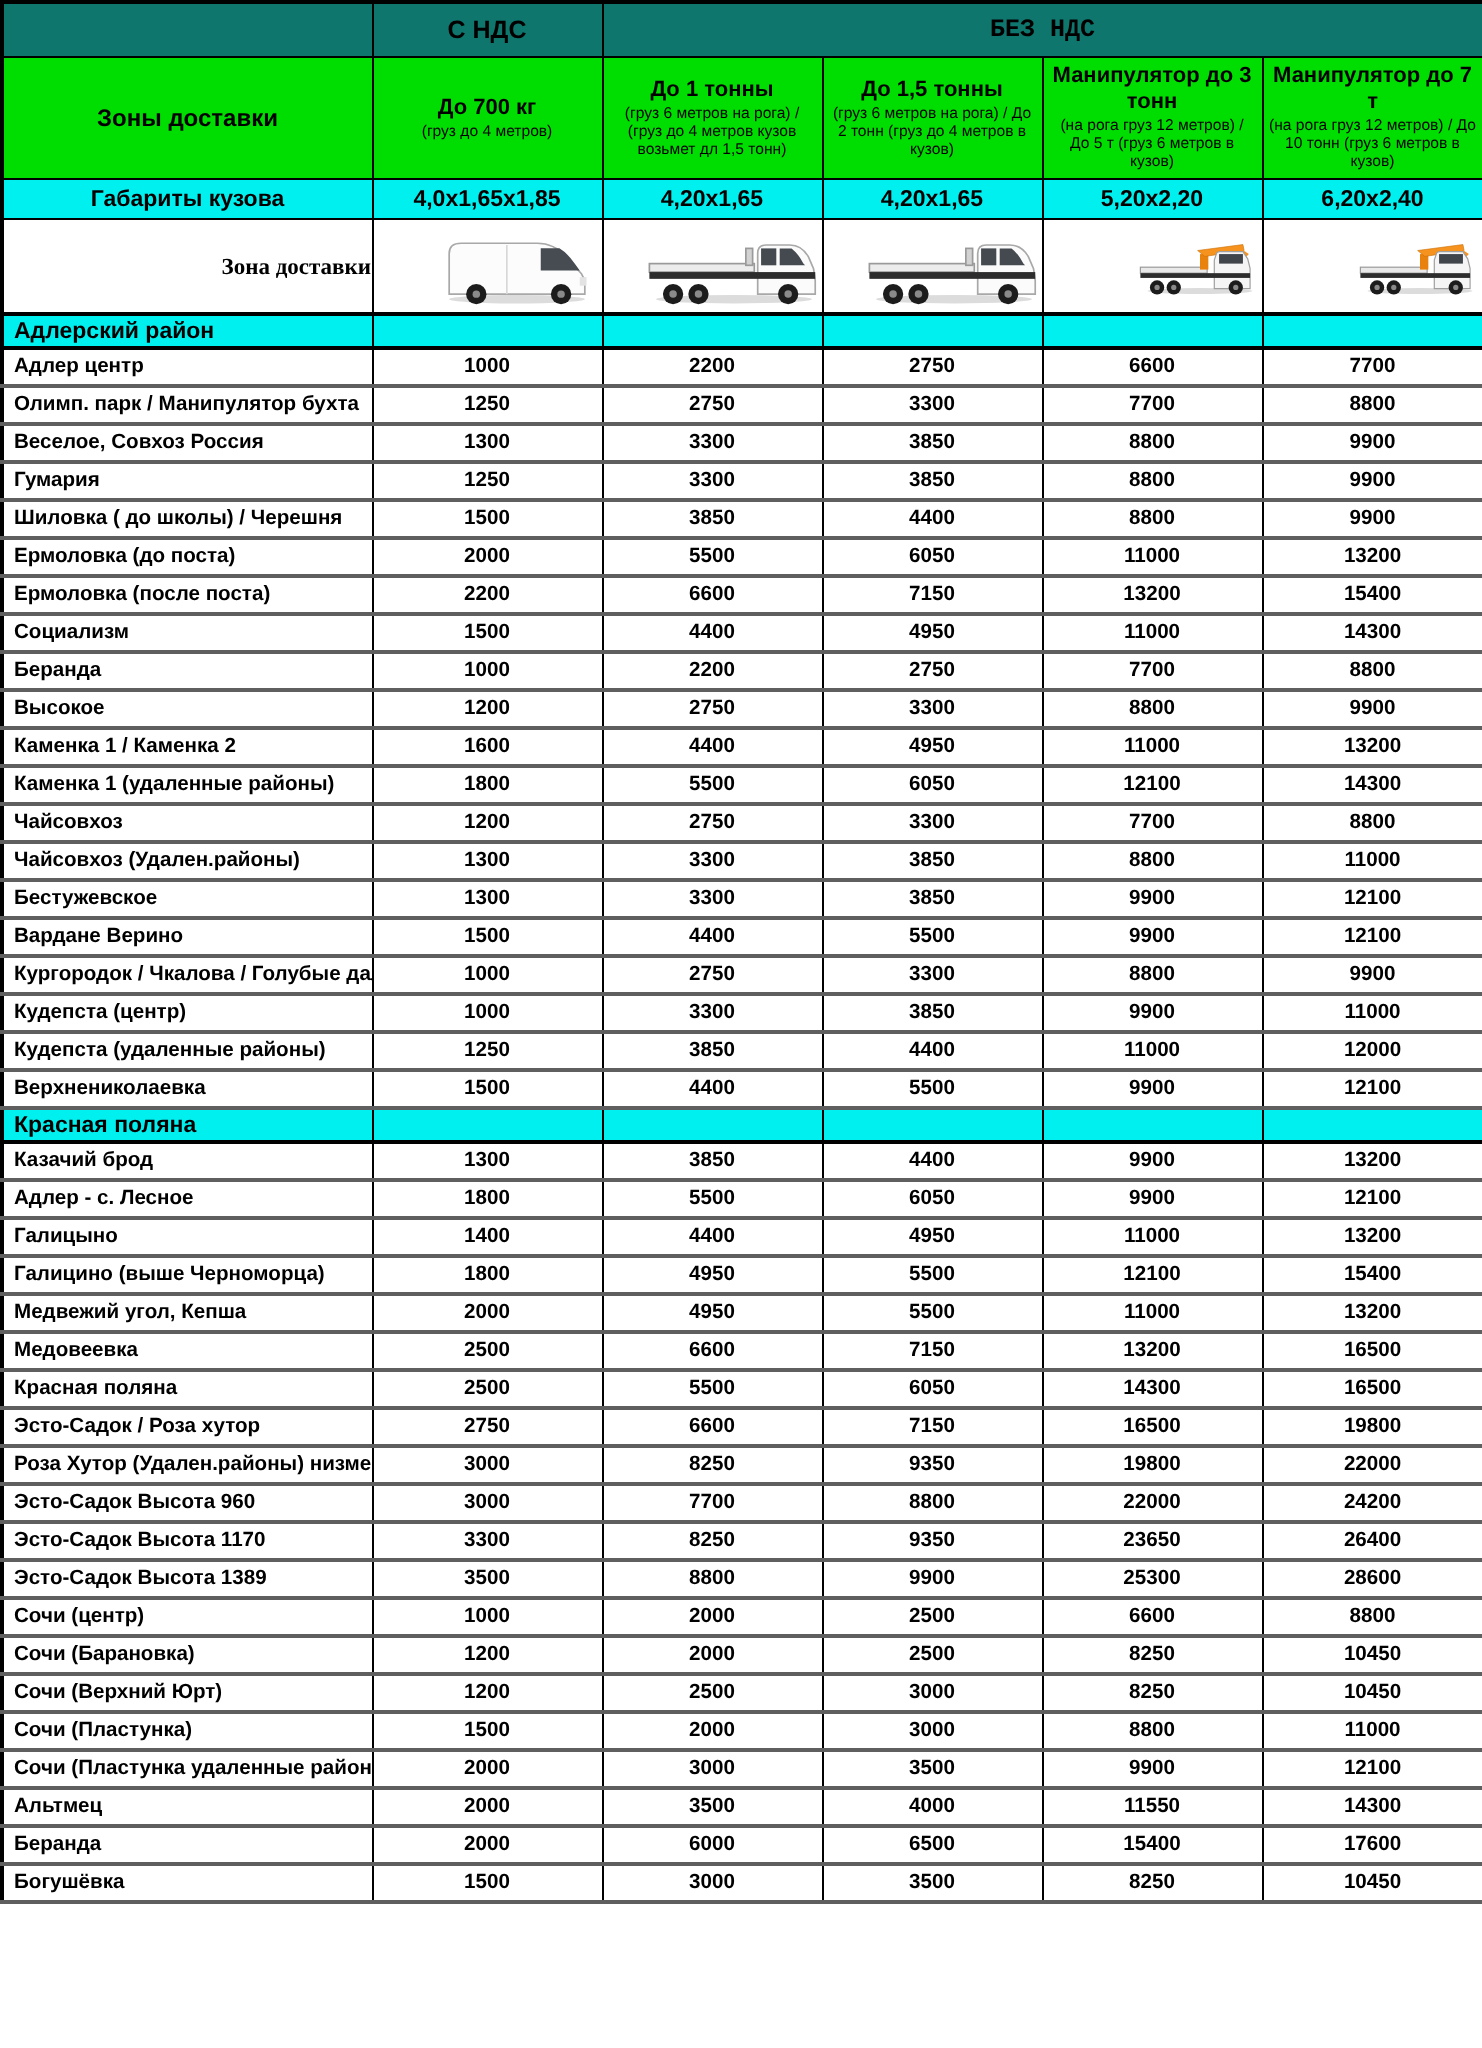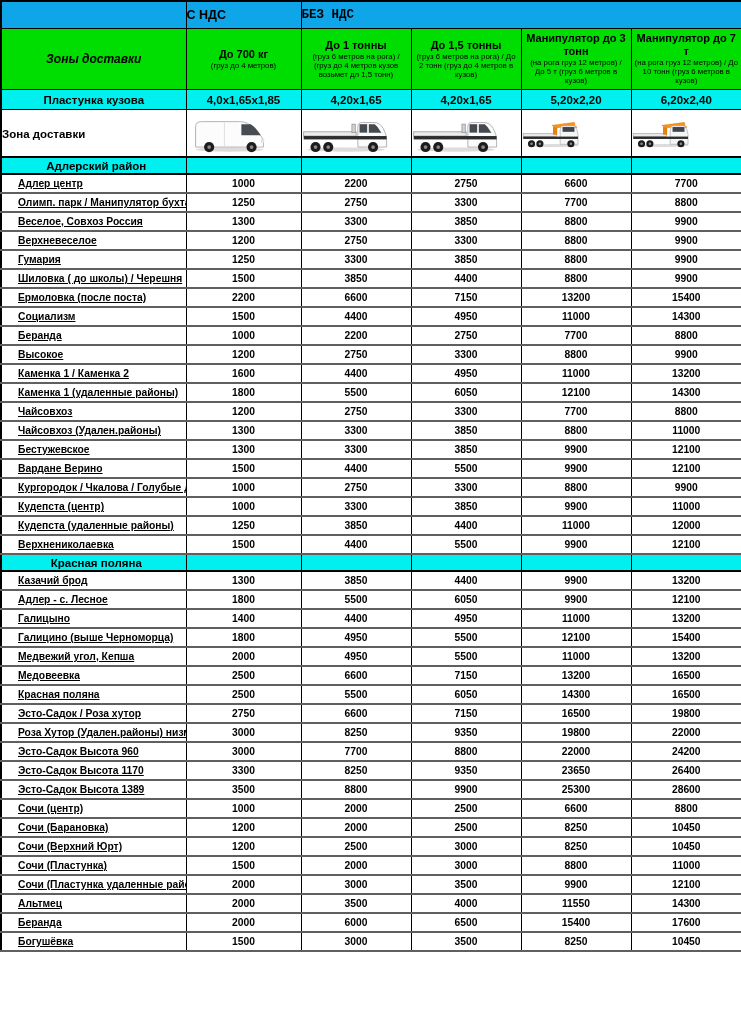--- a/index.html
+++ b/index.html
@@ -2,45 +2,45 @@
 <html style="--green: #00dd00; --cyan: #00f0f0; --orange: #f89406; --vat-bg: #edeae4;"><head>
 <meta charset="utf-8">
 <style>
   html,body { margin:0; padding:0; background:#fff; }
   body { width:741px; font-family:"Liberation Sans", sans-serif; color:#000; }
   table { border-collapse:collapse; table-layout:fixed; width:741px; border:2px solid #000; }
   td { overflow:hidden; vertical-align:middle; border-left:1px solid #000; padding:0; }
   td:first-child { border-left:none; }
 
   
-  tr.r-vat td { height:26px; text-align:left; font-weight:bold; font-size:12.5px; border-bottom:1px solid #000; background:#0ea5e9; }
+  tr.r-vat td { height:26px; text-align:center; font-weight:bold; font-size:12.5px; border-bottom:1px solid #000; background:#0f766e; }
   td.c-vat  { background:var(--vat-bg); }
   td.c-novat{ background:var(--orange);font-family:Liberation Mono, monospace; }
 
   
   tr.r-cols td { background:var(--green); height:60px; text-align:center; border-bottom:1px solid #000; }
-  .zones-label { font-weight:bold; font-size:12px;font-style:italic; }
+  .zones-label { font-weight:bold; font-size:12px; }
   .col-title { font-weight:bold; font-size:11px; line-height:1.12; padding:0 2px; }
   .col-sub   { font-weight:normal; font-size:7.8px; line-height:1.18; padding:0 3px; margin-top:1px; }
 
   
   tr.r-dims td { background:var(--cyan); height:19px; text-align:center; font-weight:bold; font-size:11.5px; border-bottom:1px solid #000; }
 
   
-  tr.r-trucks td { background:#fff; height:46px; text-align:left; border-bottom:2px solid #000; }
+  tr.r-trucks td { background:#fff; height:46px; text-align:right; border-bottom:2px solid #000;font-family:Liberation Serif, serif; }
   .zone-row-label { font-weight:bold; font-size:11.5px; }
   .truck-svg { display:inline-block; vertical-align:middle; }
 
   
   tr.section td { background:var(--cyan); height:15px; font-weight:bold; font-size:11.5px; border-top:2px solid #000; border-bottom:2px solid #000; }
-  tr.section td.sec-name { text-align:center; padding-left:5px; white-space:nowrap; }
+  tr.section td.sec-name { text-align:left; padding-left:5px; white-space:nowrap; }
 
   
   tr.data td { background:#fff; height:17px; font-weight:bold; font-size:10.3px; border-bottom:2px solid #5f5f5f; }
-  tr.data td.zone  { text-align:left; padding-left:16px; white-space:nowrap;text-decoration:underline; }
+  tr.data td.zone  { text-align:left; padding-left:5px; white-space:nowrap; }
   tr.data td.price { text-align:center; }
 </style>
 </head>
 <body>
 
 <table>
   <colgroup>
     <col style="width:185px">
       <col style="width:115px">
       <col style="width:110px">
@@ -73,21 +73,21 @@
         <td>
           <div class="col-title">Манипулятор до 3 тонн</div>
           <div class="col-sub">(на рога груз 12 метров) / До 5 т (груз 6 метров в кузов)</div>
         </td>
         <td>
           <div class="col-title">Манипулятор до 7 т</div>
           <div class="col-sub">(на рога груз 12 метров) / До 10 тонн (груз 6 метров в кузов)</div>
         </td>
       </tr>
     <tr class="r-dims" id="dims-row">
-      <td>Пластунка кузова</td>
+      <td>Габариты кузова</td>
     <td>4,0х1,65х1,85</td>
         <td>4,20х1,65</td>
         <td>4,20х1,65</td>
         <td>5,20х2,20</td>
         <td>6,20х2,40</td>
       </tr>
     <tr class="r-trucks" id="trucks-row">
       <td>
         <span class="zone-row-label">Зона доставки</span>
       </td>
@@ -193,42 +193,42 @@
       </tr>
       <tr class="data">
         <td class="zone">Веселое, Совхоз Россия</td>
         <td class="price">1300</td>
         <td class="price">3300</td>
         <td class="price">3850</td>
         <td class="price">8800</td>
         <td class="price">9900</td>
       </tr>
       <tr class="data">
-        <td class="zone">Верхневеселое</td>
-        <td class="price">1200</td>
-        <td class="price">2750</td>
-        <td class="price">3300</td>
-        <td class="price">8800</td>
-        <td class="price">9900</td>
-      </tr>
-      <tr class="data">
         <td class="zone">Гумария</td>
         <td class="price">1250</td>
         <td class="price">3300</td>
         <td class="price">3850</td>
         <td class="price">8800</td>
         <td class="price">9900</td>
       </tr>
       <tr class="data">
         <td class="zone">Шиловка ( до школы) / Черешня</td>
         <td class="price">1500</td>
         <td class="price">3850</td>
         <td class="price">4400</td>
         <td class="price">8800</td>
         <td class="price">9900</td>
+      </tr>
+      <tr class="data">
+        <td class="zone">Ермоловка (до поста)</td>
+        <td class="price">2000</td>
+        <td class="price">5500</td>
+        <td class="price">6050</td>
+        <td class="price">11000</td>
+        <td class="price">13200</td>
       </tr>
       <tr class="data">
         <td class="zone">Ермоловка (после поста)</td>
         <td class="price">2200</td>
         <td class="price">6600</td>
         <td class="price">7150</td>
         <td class="price">13200</td>
         <td class="price">15400</td>
       </tr>
       <tr class="data">

